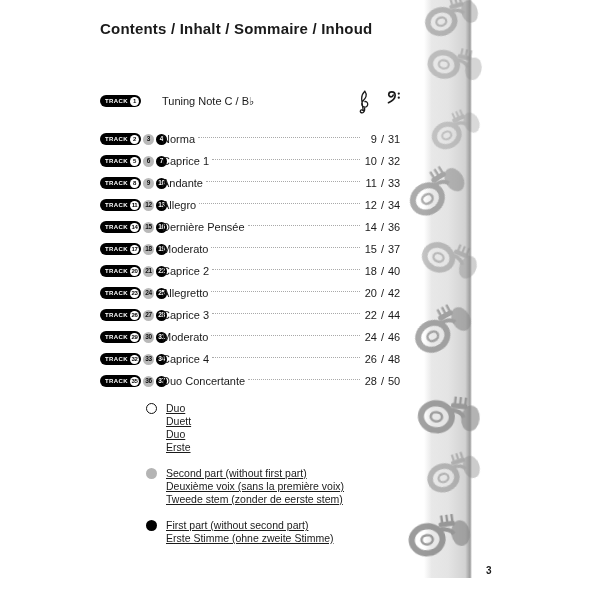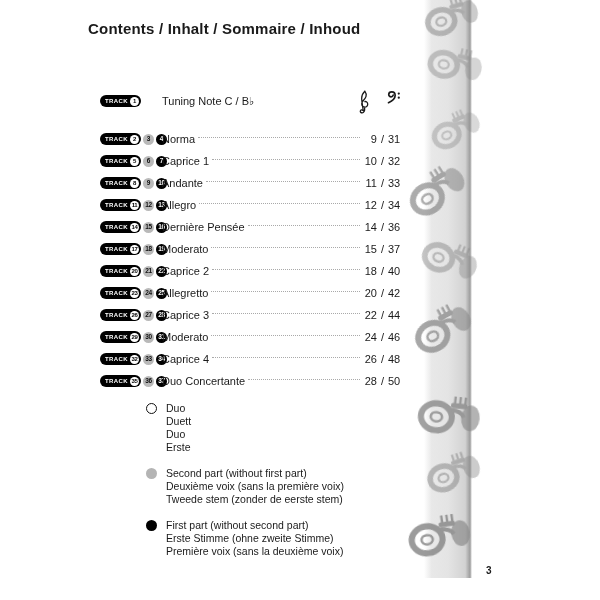--- a/index.html
+++ b/index.html
@@ -1,20 +1,20 @@
 <!DOCTYPE html>
 <html><head>
 <meta charset="utf-8">
 <style>
   html,body{margin:0;padding:0;}
   body{width:600px;height:600px;overflow:hidden;background:#fff;}
   .page{position:relative;width:600px;height:600px;background:#ffffff;
         font-family:"Liberation Sans",sans-serif;color:#1a1a1a;}
 
-  .title{position:absolute;left:88px;top:20px;font-size:15px;font-weight:bold;
+  .title{position:absolute;left:100px;top:20px;font-size:15px;font-weight:bold;
          letter-spacing:.2px;white-space:nowrap;}
 
   
   .contents{position:absolute;left:100px;top:88px;width:302px;}
   .row{display:flex;align-items:center;height:22px;}
   .row.tuning{height:26px;margin-bottom:14px;}
   .badges{width:62px;flex:none;display:flex;align-items:center;}
   .pill{display:inline-flex;align-items:center;background:#000;border-radius:7px;
         height:12px;padding:0 2px 0 5px;gap:2px;flex:none;}
   .pill .trk{color:#fff;font-size:6px;font-weight:bold;letter-spacing:.4px;line-height:1;}
@@ -31,21 +31,21 @@
   .pages{flex:none;display:flex;align-items:center;font-size:11px;}
   .pages .p1{min-width:14px;text-align:right;}
   .pages .sep{padding:0 4px;}
   .pages .p2{min-width:14px;text-align:left;}
   .clefs{flex:none;width:44px;display:flex;justify-content:space-between;
          align-items:flex-start;}
   .clefs svg{display:block;}
   .spacer{flex:1;}
 
   
-  .legend{position:absolute;left:146px;top:402px;}
+  .legend{position:absolute;left:146px;top:402px;text-decoration:underline;}
   .legend-item{display:flex;gap:9px;margin-bottom:13px;}
   .legend-circle{width:11px;height:11px;border-radius:50%;flex:none;margin-top:1px;box-sizing:border-box;}
   .legend-circle.duo{background:#fff;border:1.3px solid #111;}
   .legend-circle.second{background:#b4b4b4;}
   .legend-circle.first{background:#000;}
   .legend-lines{font-size:10.5px;line-height:13px;}
 
   
   .decor-strip{position:absolute;left:418px;top:0;width:54px;height:578px;}
   .band{position:absolute;left:6px;top:0;width:48px;height:100%;
@@ -347,21 +347,20 @@
           <div>Deuxième voix (sans la première voix)</div>
           <div>Tweede stem (zonder de eerste stem)</div>
         </div>
     </div>
 
     <div class="legend-item">
       <span class="legend-circle first"></span>
       <div class="legend-lines">
           <div>First part (without second part)</div>
           <div>Erste Stimme (ohne zweite Stimme)</div>
-          <div>Première voix (sans la deuxième voix)</div>
         </div>
     </div>
   </div>
 
   <div class="decor-strip">
     <div class="band"></div>
     <svg class="decor-instrument" style="left:4px;top:-4px;width:58px;height:40px;transform:rotate(-16deg);opacity:.55">
         <use href="#tuba"></use>
       </svg>
     <svg class="decor-instrument" style="left:8px;top:44px;width:58px;height:40px;transform:rotate(12deg);opacity:.45">

